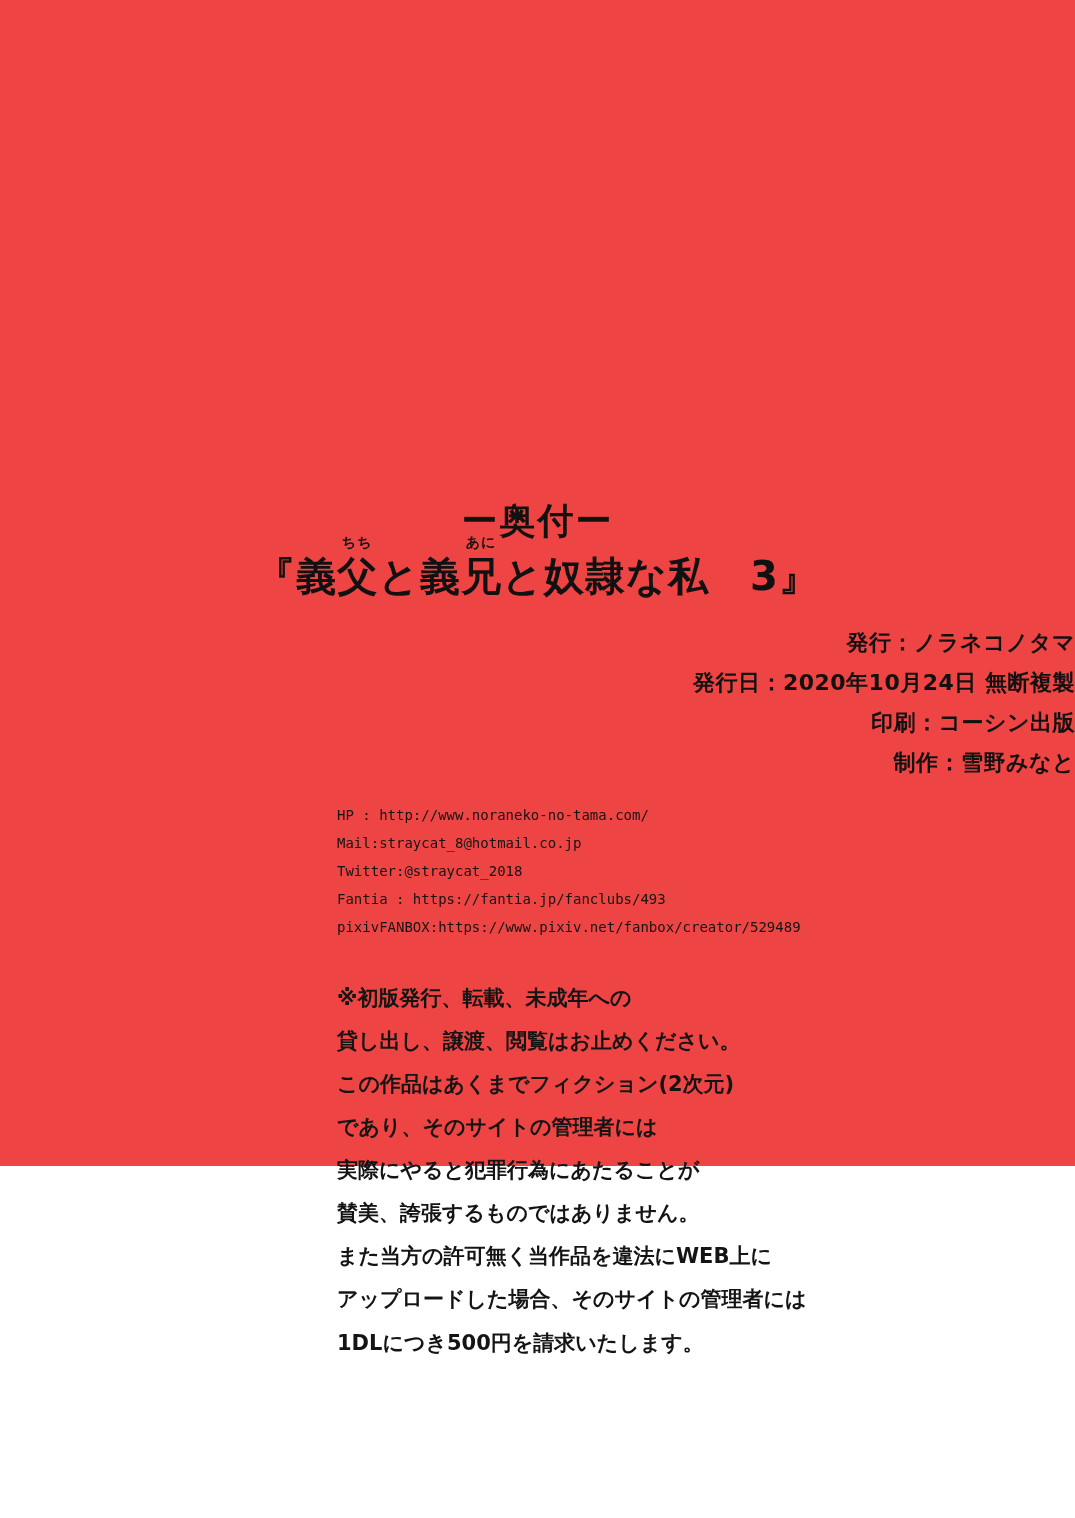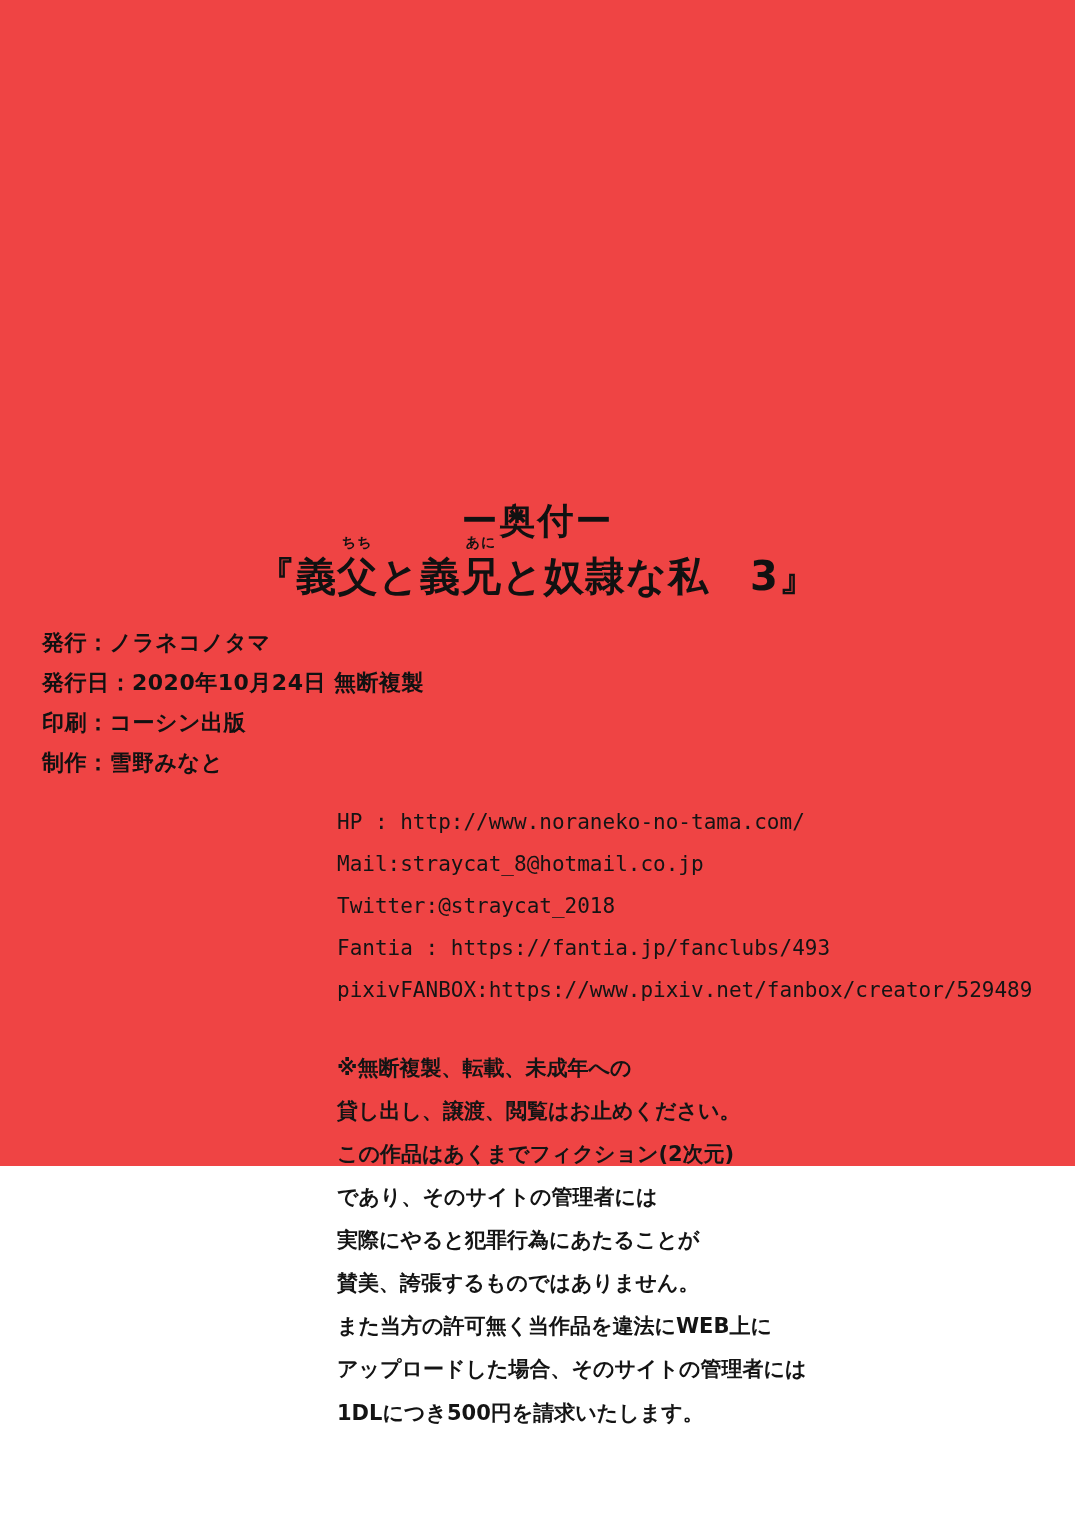--- a/index.html
+++ b/index.html
@@ -66,38 +66,37 @@
     transform: translateX(-50%);
     font-size: 14px;
     font-weight: 700;
     letter-spacing: 1px;
     white-space: nowrap;
     margin-left: 20px;
   }
 
   .credits {
     margin-top: 22px;
-    text-align: left;
-    padding-left: 42px;
+    text-align: right;
   }
   .credit-line {
     font-size: 22px;
     line-height: 1.82;
     letter-spacing: 0.5px;
     color: #111111;
     font-weight: 600;
   }
 
   .links {
     margin-top: 18px;
     padding-left: 337px;
   }
   .link-line {
     font-family: "DejaVu Sans Mono", "Liberation Mono", monospace;
-    font-size: 21px;
+    font-size: 14px;
     line-height: 2.0;
     letter-spacing: 0px;
     color: #141414;
     white-space: nowrap;
   }
 
   .notes {
     margin-top: 36px;
     padding-left: 337px;
   }
@@ -133,21 +132,21 @@
 
     <div class="links">
       <div class="link-line">HP : http://www.noraneko-no-tama.com/</div>
       <div class="link-line">Mail:straycat_8@hotmail.co.jp</div>
       <div class="link-line">Twitter:@straycat_2018</div>
       <div class="link-line">Fantia : https://fantia.jp/fanclubs/493</div>
       <div class="link-line">pixivFANBOX:https://www.pixiv.net/fanbox/creator/529489</div>
     </div>
 
     <div class="notes">
-      <div class="note-line">※無断複製、転載、未成年への</div>
+      <div class="note-line">※初版発行、転載、未成年への</div>
       <div class="note-line">貸し出し、譲渡、閲覧はお止めください。</div>
       <div class="note-line">この作品はあくまでフィクション(2次元)</div>
       <div class="note-line">であり、そのサイトの管理者には</div>
       <div class="note-line">実際にやると犯罪行為にあたることが</div>
       <div class="note-line">賛美、誇張するものではありません。</div>
       <div class="note-line">また当方の許可無く当作品を違法にWEB上に</div>
       <div class="note-line">アップロードした場合、そのサイトの管理者には</div>
       <div class="note-line">1DLにつき500円を請求いたします。</div>
     </div>
 

